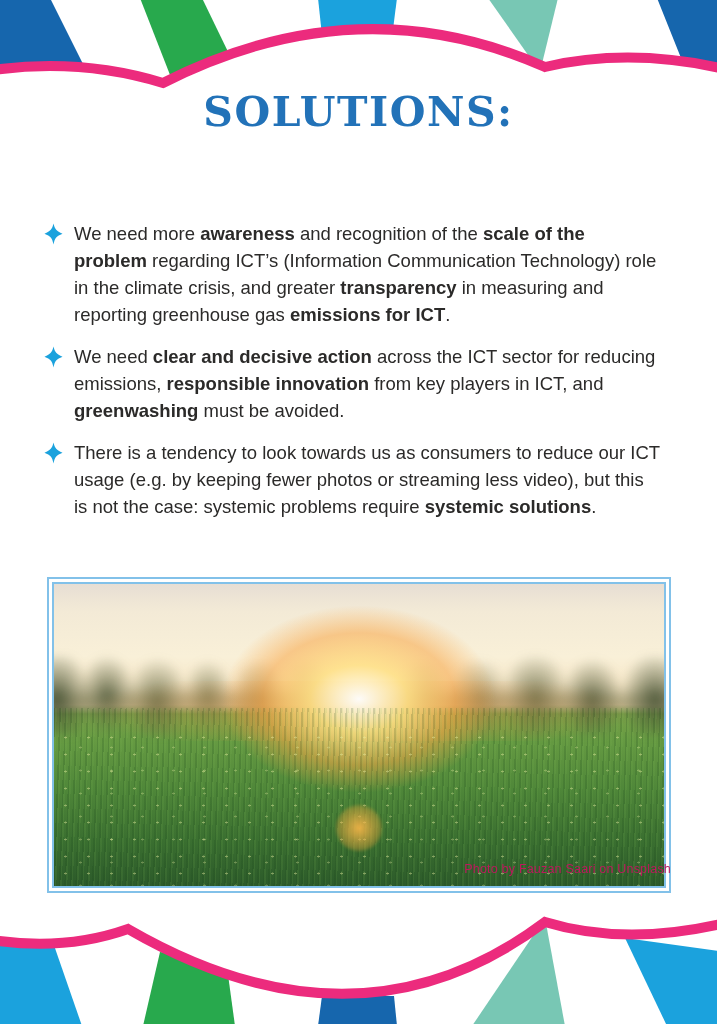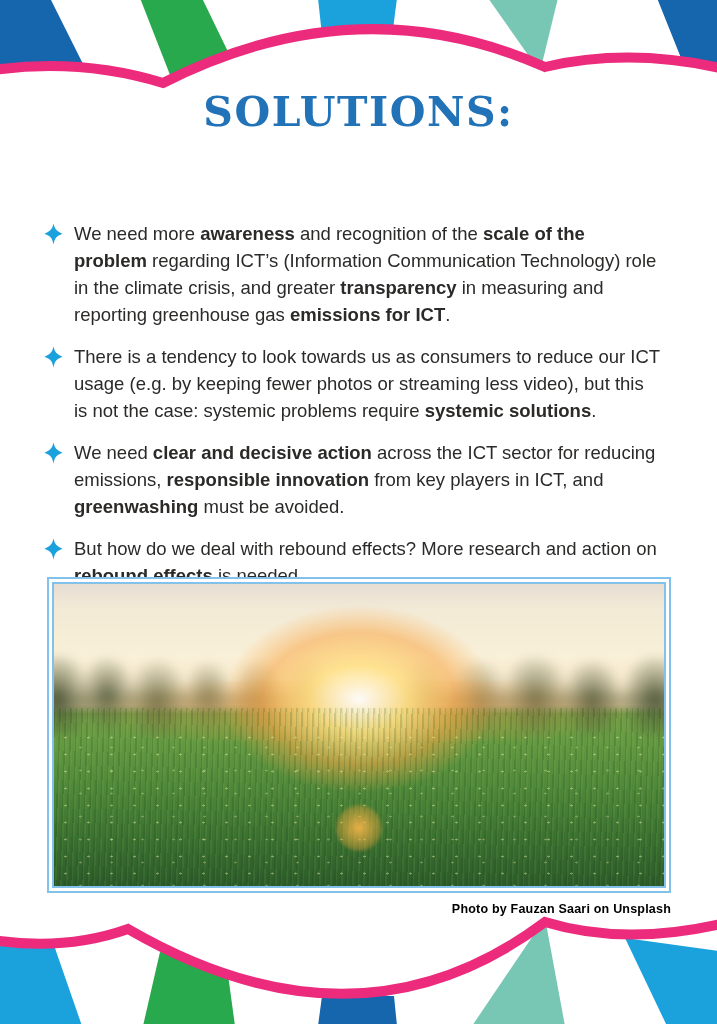--- a/index.html
+++ b/index.html
@@ -86,22 +86,22 @@
     background-size:23px 17px, 31px 23px;
     background-position:0 0, 11px 7px;
   }
   .flare{
     position:absolute;left:46%;top:73%;width:48px;height:48px;border-radius:50%;
     filter:blur(1px);
     background:radial-gradient(circle, rgba(250,182,72,.9),
       rgba(250,170,60,.35) 60%, transparent 74%);
   }
   .credit{
-    position:absolute;top:902px;right:46px;
-    font-size:12.5px;color:#000000;letter-spacing:.2px;font-weight:bold;
+    position:absolute;top:862px;right:46px;
+    font-size:12.5px;color:#be185d;letter-spacing:.2px;
   }
 </style>
 </head>
 <body>
 
 <div class="page">
 
   <svg class="decor" width="717" height="1024" viewBox="0 0 717 1024" aria-hidden="true">
 
     <polygon points="-2,-2 50,-2 85,68 -2,85" fill="var(--stripe_dark_blue)"></polygon>
@@ -132,33 +132,27 @@
       <li>
         <svg class="spark" width="19" height="22" viewBox="0 0 20 22">
           <path d="M10,0 C11.5,6.2 13,7.8 19.5,10.8 C13,13.5 11.5,15 10,22 C8.5,15 7,13.5 0.5,10.8 C7,7.8 8.5,6.2 10,0 Z" fill="var(--stripe_light_blue)"></path>
         </svg>
         <p class="txt"><span>We need more </span><span class="b">awareness</span><span> and recognition of the </span><span class="b">scale of the problem</span><span> regarding ICT’s (Information Communication Technology) role in the climate crisis, and greater </span><span class="b">transparency</span><span> in measuring and reporting greenhouse gas </span><span class="b">emissions for ICT</span><span>.</span></p>
       </li>
       <li>
         <svg class="spark" width="19" height="22" viewBox="0 0 20 22">
           <path d="M10,0 C11.5,6.2 13,7.8 19.5,10.8 C13,13.5 11.5,15 10,22 C8.5,15 7,13.5 0.5,10.8 C7,7.8 8.5,6.2 10,0 Z" fill="var(--stripe_light_blue)"></path>
         </svg>
-        <p class="txt"><span>There is a tendency to look towards us as consumers to reduce our ICT usage (e.g. by keeping fewer photos or streaming less video), but this is not the case: systemic problems require </span><span class="b">systemic solutions</span><span>.</span></p>
-      </li>
-      <li>
-        <svg class="spark" width="19" height="22" viewBox="0 0 20 22">
-          <path d="M10,0 C11.5,6.2 13,7.8 19.5,10.8 C13,13.5 11.5,15 10,22 C8.5,15 7,13.5 0.5,10.8 C7,7.8 8.5,6.2 10,0 Z" fill="var(--stripe_light_blue)"></path>
-        </svg>
         <p class="txt"><span>We need </span><span class="b">clear and decisive action</span><span> across the ICT sector for reducing emissions, </span><span class="b">responsible innovation</span><span> from key players in ICT, and </span><span class="b">greenwashing</span><span> must be avoided.</span></p>
       </li>
       <li>
         <svg class="spark" width="19" height="22" viewBox="0 0 20 22">
           <path d="M10,0 C11.5,6.2 13,7.8 19.5,10.8 C13,13.5 11.5,15 10,22 C8.5,15 7,13.5 0.5,10.8 C7,7.8 8.5,6.2 10,0 Z" fill="var(--stripe_light_blue)"></path>
         </svg>
-        <p class="txt"><span>But how do we deal with rebound effects? More research and action on </span><span class="b">rebound effects</span><span> is needed.</span></p>
+        <p class="txt"><span>There is a tendency to look towards us as consumers to reduce our ICT usage (e.g. by keeping fewer photos or streaming less video), but this is not the case: systemic problems require </span><span class="b">systemic solutions</span><span>.</span></p>
       </li>
     </ul>
 
     <figure class="photo-frame" style="margin:0;">
       <div class="photo">
         <div class="trees"></div>
         <div class="horizon-glow"></div>
         <div class="sun-glow"></div>
         <div class="grass-texture"></div>
         <div class="speckles"></div>

